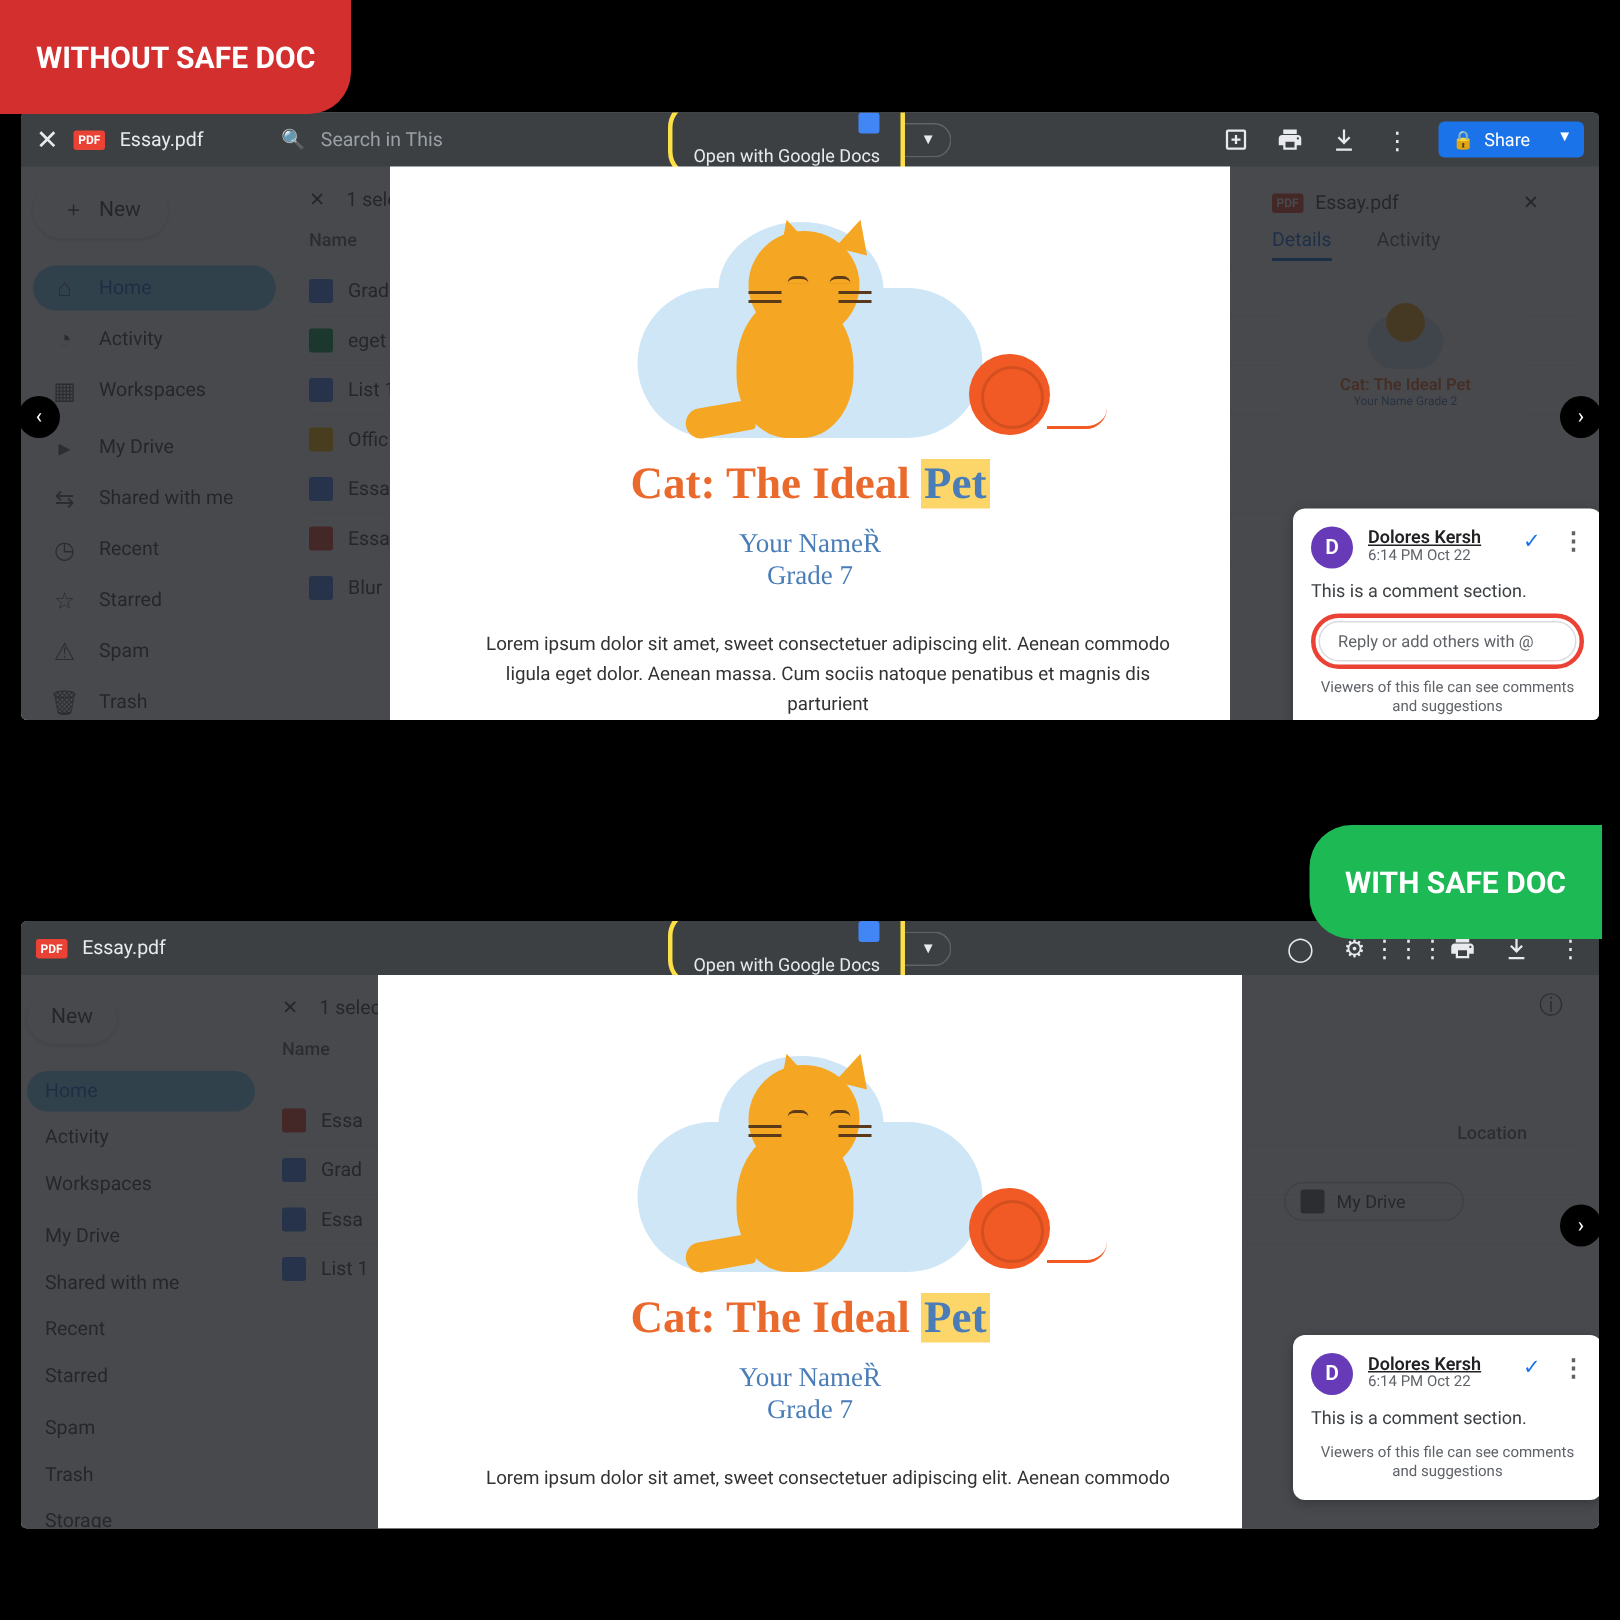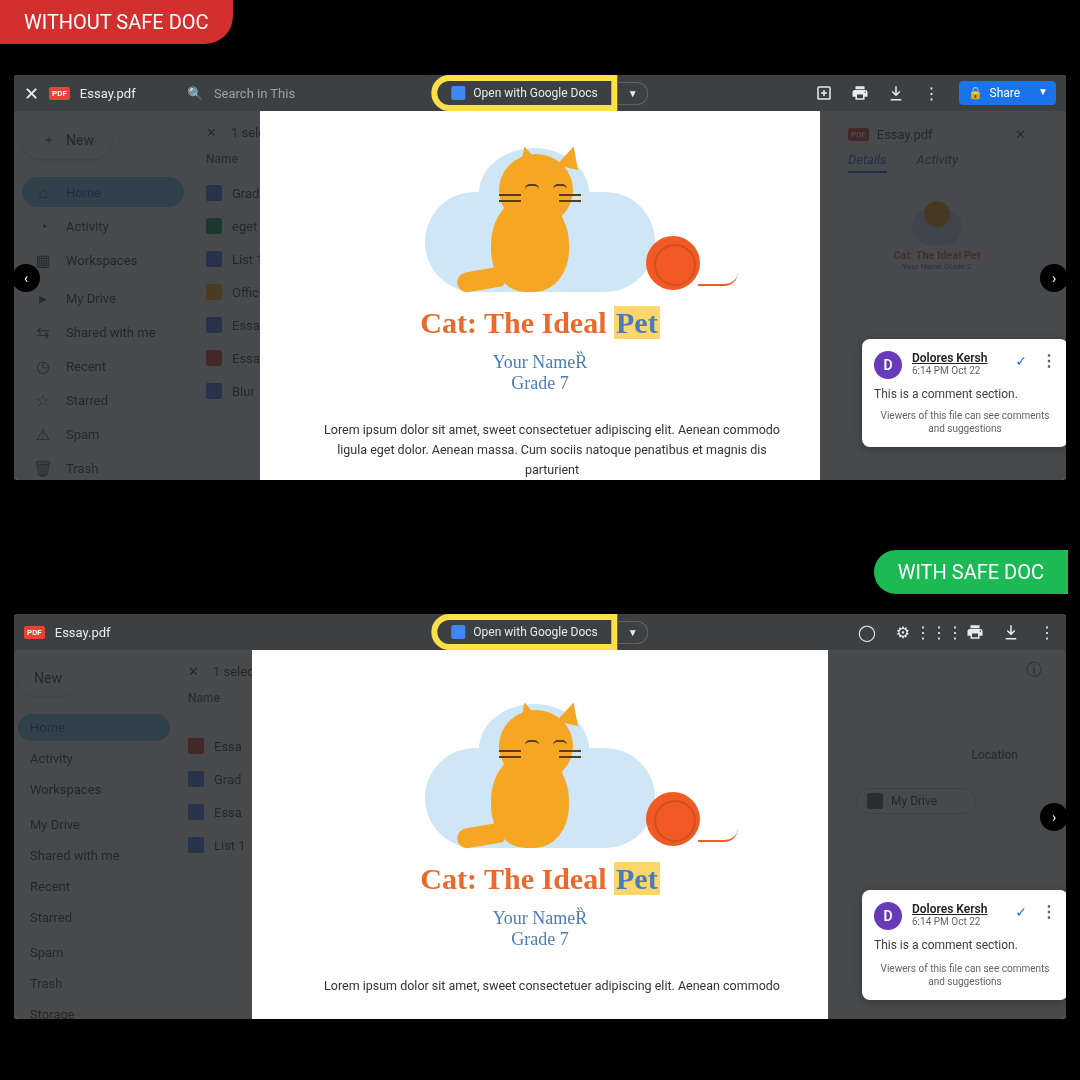--- a/index.html
+++ b/index.html
@@ -1,18 +1,18 @@
 <!DOCTYPE html>
 <html><head>
 <meta charset="utf-8">
 <style>
 * { margin: 0; padding: 0; box-sizing: border-box; }
 body { font-family: -apple-system, BlinkMacSystemFont, 'Segoe UI', Roboto, Arial, sans-serif; background: #000; width: 1080px; height: 1080px; overflow: hidden; position: relative; }
 
-.badge { position: absolute; color: #fff; font-size: 20px; font-weight: 400; padding: 10px 24px; z-index: 100; }
+.badge { position: absolute; color: #fff; font-size: 20px; font-weight: 700; padding: 26px 24px; z-index: 100; }
 .badge-red { top: 0; left: 0; background: #d32f2f; border-bottom-right-radius: 28px; }
 .badge-green { top: 550px; right: 12px; background: #1db954; border-bottom-left-radius: 28px; border-top-left-radius: 28px; }
 
 .panel { position: absolute; left: 14px; right: 14px; background: #3c4043; border-radius: 4px; overflow: hidden; }
 .panel-top { top: 75px; height: 405px; }
 .panel-bottom { top: 614px; height: 405px; }
 
 .dim-bg { position: absolute; inset: 0; background: #fff; }
 .dim-overlay { position: absolute; inset: 0; background: rgba(32,33,36,0.82); }
 
@@ -28,33 +28,33 @@
 .col-header { font-size: 12px; color: #5f6368; font-weight: 500; margin-bottom: 10px; }
 .file-row { display: flex; align-items: center; gap: 10px; padding: 8px 0; font-size: 13px; color: #3c4043; border-top: 1px solid rgba(0,0,0,0.06); }
 .file-icon { width: 16px; height: 16px; border-radius: 2px; }
 .fi-doc { background: #4285f4; }
 .fi-sheet { background: #0f9d58; }
 .fi-folder { background: #fbbc04; }
 .fi-pdf { background: #ea4335; }
 
 .details-bg { position: absolute; right: 24px; top: 36px; width: 210px; bottom: 0; padding: 16px; }
 .details-bg .dhead { display: flex; align-items: center; gap: 8px; font-size: 13px; color: #3c4043; margin-bottom: 10px; }
-.details-bg .tabs { display: flex; gap: 30px; font-size: 13px; color: #5f6368; margin-bottom: 12px; font-style: italic; }
+.details-bg .tabs { display: flex; gap: 30px; font-size: 13px; color: #5f6368; margin-bottom: 12px; }
 .details-bg .tabs .act2 { color: #1a73e8; border-bottom: 2px solid #1a73e8; padding-bottom: 4px; }
 .details-bg .thumb { width: 160px; height: 110px; background: #fff; border-radius: 4px; margin: 0 auto; display: flex; flex-direction: column; align-items: center; justify-content: center; }
 .details-bg .tt1 { font-size: 11px; color: #ea6a2e; font-weight: 600; }
 .details-bg .tt2 { font-size: 8px; color: #4a7db8; }
 
 .topbar { position: absolute; left: 0; right: 0; top: 0; height: 36px; background: #3c4043; display: flex; align-items: center; padding: 0 10px; gap: 12px; color: #e8eaed; font-size: 13px; z-index: 5; }
 .tb-left { display: flex; align-items: center; gap: 10px; }
 .close-x { font-size: 18px; cursor: pointer; }
 .pdf-badge { background: #ea4335; color: #fff; font-size: 8px; font-weight: 700; padding: 2px 3px; border-radius: 2px; }
 .tb-search { display: flex; align-items: center; gap: 10px; color: #9aa0a6; margin-left: 40px; }
 .tb-center { position: absolute; left: 50%; transform: translateX(-50%); display: flex; align-items: center; }
-.open-btn { display: flex; align-items: flex-end; gap: 8px; background: #3c4043; border: 6px solid #fde047; border-radius: 18px 0 0 18px; padding: 5px 14px; font-size: 12px; color: #e8eaed; }
+.open-btn { display: flex; align-items: flex-end; gap: 8px; background: #3c4043; border: 3px solid #fde047; border-radius: 18px 0 0 18px; padding: 5px 14px; font-size: 12px; color: #e8eaed; flex-direction: column; }
 .open-chev { border: 1px solid #5f6368; border-left: none; border-radius: 0 18px 18px 0; padding: 5px 10px; font-size: 10px; color: #e8eaed; }
 .gdoc-icon { width: 14px; height: 14px; background: #4285f4; border-radius: 2px; position: relative; }
 .tb-right { margin-left: auto; display: flex; align-items: center; gap: 18px; }
 .tb-icon { width: 18px; height: 18px; display: inline-flex; align-items: center; justify-content: center; color: #e8eaed; font-size: 16px; }
 .share-btn { display: flex; align-items: center; gap: 6px; background: #1a73e8; color: #fff; padding: 5px 10px; border-radius: 4px 0 0 4px; font-size: 12px; }
 .share-chev { background: #1a73e8; color: #fff; padding: 5px 8px; border-radius: 0 4px 4px 0; font-size: 10px; }
 
 .doc { position: absolute; left: 50%; transform: translateX(-50%); top: 36px; width: 560px; bottom: 0; background: #fff; z-index: 8; padding: 28px 32px 0; display: flex; flex-direction: column; align-items: center; }
 .panel-bottom .doc { width: 576px; }
 .illus { width: 240px; height: 170px; position: relative; display: flex; align-items: flex-end; justify-content: center; }
@@ -292,20 +292,23 @@
       <div>
           <div class="cc-name">Dolores Kersh</div>
           <div class="cc-time">6:14 PM Oct 22</div>
         </div>
       <div class="cc-actions">
           <span class="cc-check">✓</span>
           <span class="cc-more">⋮</span>
         </div>
     </div>
     <div class="cc-text">This is a comment section.</div>
+    <div class="cc-reply">
+      <div class="cc-reply-inner">Reply or add others with @</div>
+    </div>
     <div class="cc-footer">Viewers of this file can see comments and suggestions</div>
   </div>
 </div>
 
 <div class="panel panel-bottom">
   <div class="dim-bg">
     <div class="sidebar-bg" style="width:160px;padding:10px 4px">
       <div class="new-btn" style="width:60px;justify-content:center">
           <span>New</span>
         </div>

